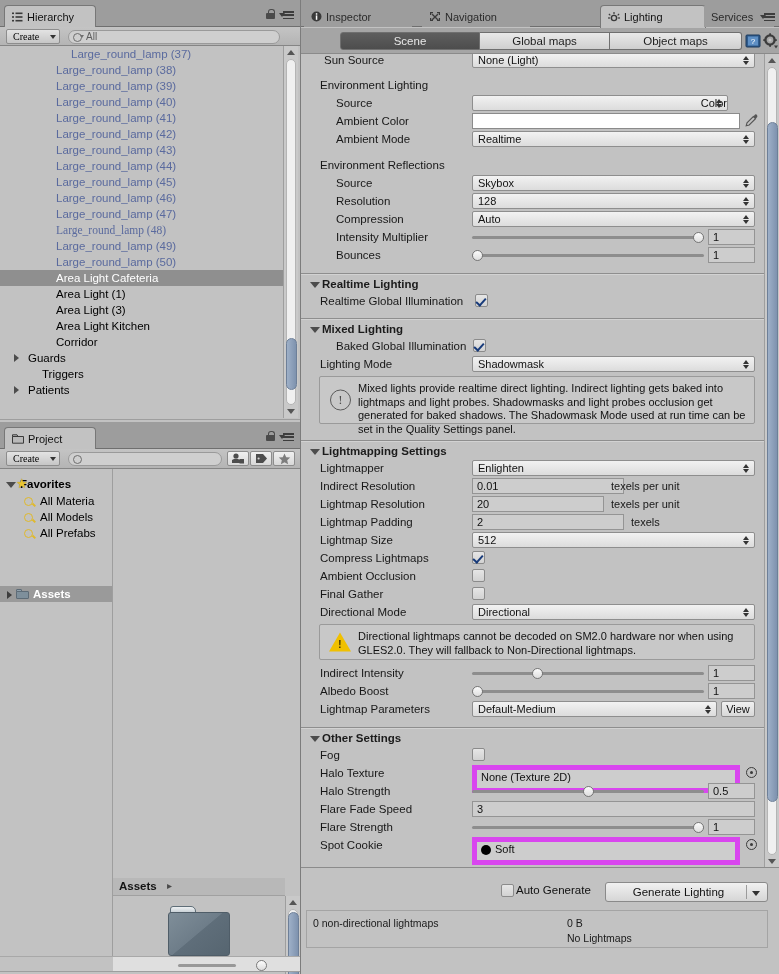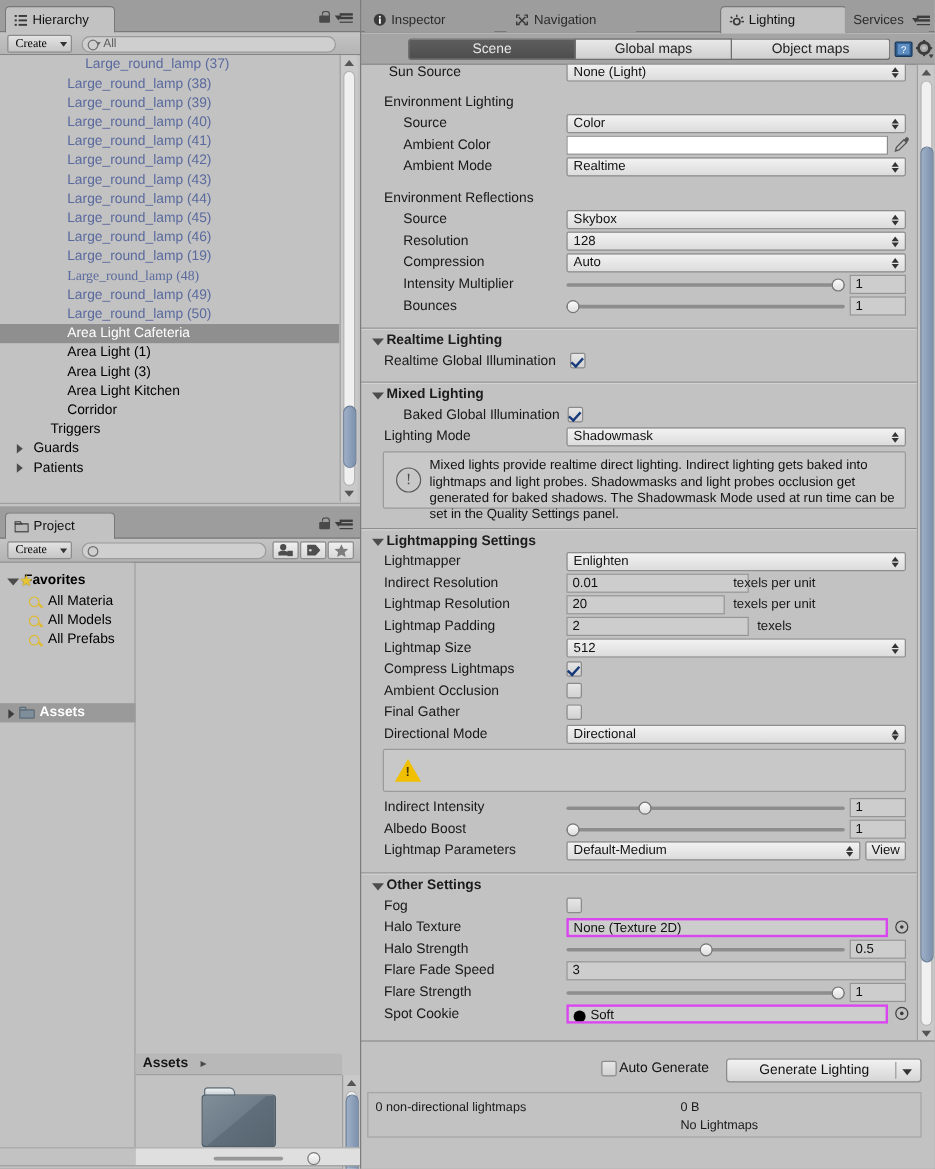--- a/index.html
+++ b/index.html
@@ -212,22 +212,22 @@
     border-left: 3.5px solid transparent; border-right: 3.5px solid transparent;
     border-top: 4px solid #333;
   }
   .textfield {
     position: absolute; height: 16px;
     background: #cdcdcd; border: 1px solid #949494;
     box-sizing: border-box; font-size: 11px; line-height: 14px;
     padding-left: 4px; color: #111; white-space: nowrap; overflow: hidden;
   }
   .objfield {
-    position: absolute; height: 16px;
-    background: #cdcdcd; border: 2px solid #d946ef;
+    position: absolute; height: 28px;
+    background: #cdcdcd; border: 5px solid #d946ef;
     box-sizing: border-box; font-size: 11px; line-height: 14px;
     padding-left: 4px; color: #111; white-space: nowrap; overflow: hidden;
   }
   .colorfield {
     position: absolute; height: 16px; background: #fff;
     border: 1px solid #8b8b8b; box-sizing: border-box;
   }
   .checkbox {
     position: absolute; width: 13px; height: 13px;
     background: linear-gradient(#e6e6e6,#d2d2d2);
@@ -463,21 +463,21 @@
         <div class="hrow prefab">
           <span class="lbl" style="left: 56px;">Large_round_lamp (44)</span>
         </div>
         <div class="hrow prefab">
           <span class="lbl" style="left: 56px;">Large_round_lamp (45)</span>
         </div>
         <div class="hrow prefab">
           <span class="lbl" style="left: 56px;">Large_round_lamp (46)</span>
         </div>
         <div class="hrow prefab">
-          <span class="lbl" style="left: 56px;">Large_round_lamp (19)</span>
+          <span class="lbl" style="left: 56px;">Large_round_lamp (47)</span>
         </div>
         <div class="hrow prefab">
           <span class="lbl" style="left: 56px; font-family: Liberation Serif, serif;">Large_round_lamp (48)</span>
         </div>
         <div class="hrow prefab">
           <span class="lbl" style="left: 56px;">Large_round_lamp (49)</span>
         </div>
         <div class="hrow prefab">
           <span class="lbl" style="left: 56px;">Large_round_lamp (50)</span>
         </div>
@@ -488,27 +488,27 @@
           <span class="lbl" style="left: 56px;">Area Light (1)</span>
         </div>
         <div class="hrow">
           <span class="lbl" style="left: 56px;">Area Light (3)</span>
         </div>
         <div class="hrow">
           <span class="lbl" style="left: 56px;">Area Light Kitchen</span>
         </div>
         <div class="hrow">
           <span class="lbl" style="left: 56px;">Corridor</span>
-        </div>
-        <div class="hrow">
-          <span class="lbl" style="left: 42px;">Triggers</span>
         </div>
         <div class="hrow">
           <span class="arrow" style="left: 14px;"></span>
           <span class="lbl" style="left: 28px;">Guards</span>
+        </div>
+        <div class="hrow">
+          <span class="lbl" style="left: 42px;">Triggers</span>
         </div>
         <div class="hrow">
           <span class="arrow" style="left: 14px;"></span>
           <span class="lbl" style="left: 28px;">Patients</span>
         </div>
       </div>
 
     <div class="vscroll" style="left:283px;top:46px;width:15px;height:372px;">
       <div class="arrowbox up">
           <div class="tri-up"></div>
@@ -731,21 +731,21 @@
         <span>None (Light)</span>
         <span class="dd-arrows">
             <span class="u"></span>
             <span class="d"></span>
           </span>
       </div>
 
       <div class="grouplabel" style="left:20px;top:25px;">Environment Lighting</div>
 
       <div class="fieldlabel" style="left:36px;top:43px;">Source</div>
-      <div class="dropdown" style="left:172px;top:41px;width:283px;">
+      <div class="dropdown" style="left:172px;top:41px;width:256px;text-align:right;">
         <span>Color</span>
         <span class="dd-arrows">
             <span class="u"></span>
             <span class="d"></span>
           </span>
       </div>
 
       <div class="fieldlabel" style="left:36px;top:61px;">Ambient Color</div>
       <div class="colorfield" style="left:172px;top:59px;width:268px;"></div>
       <div style="position:absolute;left:444px;top:59px;">
@@ -904,20 +904,21 @@
       <div class="dropdown" style="left:172px;top:550px;width:283px;">
         <span>Directional</span>
         <span class="dd-arrows">
             <span class="u"></span>
             <span class="d"></span>
           </span>
       </div>
 
       <div class="helpbox" style="left:19px;top:570px;width:436px;height:36px;">
         <div class="warntri"></div>
+        <div class="msg">Directional lightmaps cannot be decoded on SM2.0 hardware nor when using GLES2.0. They will fallback to Non-Directional lightmaps.</div>
       </div>
 
       <div class="fieldlabel" style="left:20px;top:613px;">Indirect Intensity</div>
       <div class="slider" style="left:172px;top:611px;width:232px;">
         <div class="line"></div>
           <div class="knob" style="left:60px;"></div>
       </div>
       <div class="textfield" style="left:408px;top:611px;width:47px;">
         <span>1</span>
       </div>

